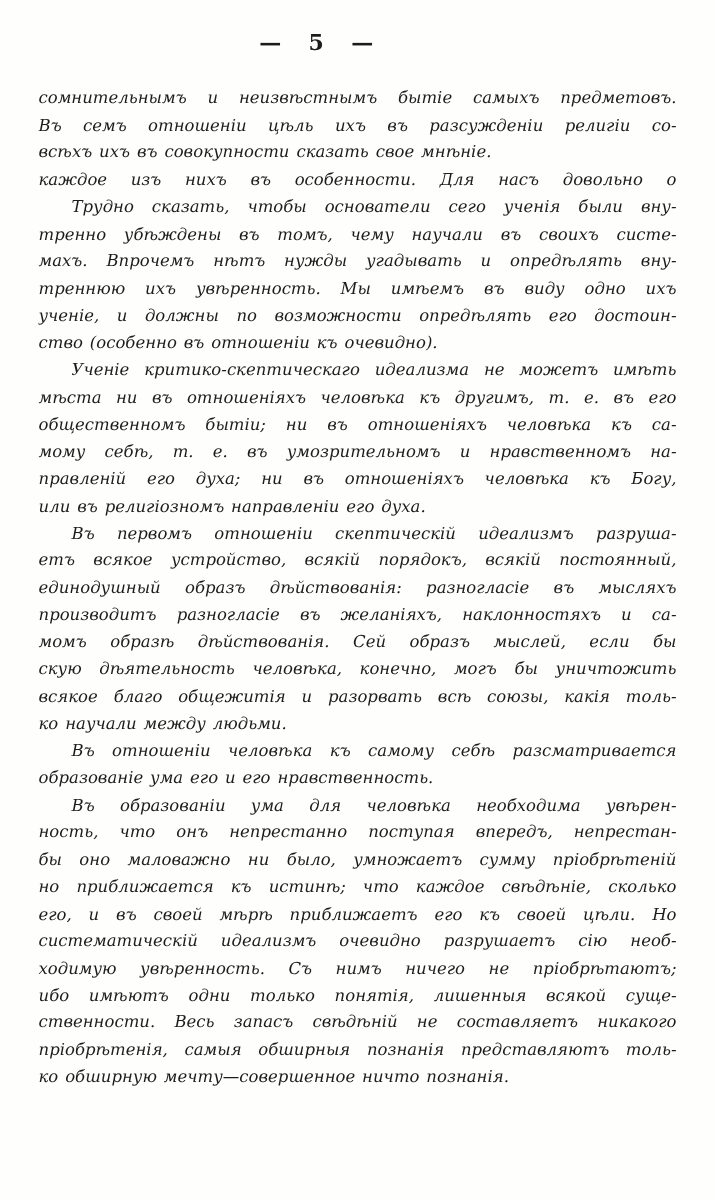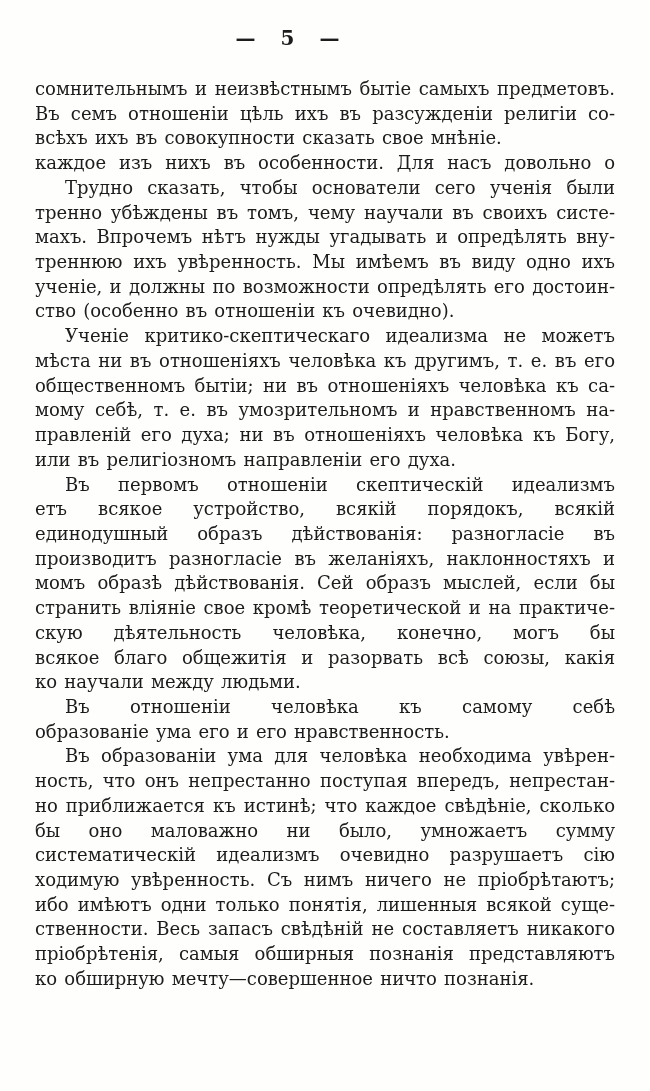--- a/index.html
+++ b/index.html
@@ -35,25 +35,26 @@
     left: 35px;
     width: 580px;
   }
   .paragraph {
     margin: 0;
     padding: 0;
   }
   .line {
     height: 24.72px;
     line-height: 24.72px;
-    font-size: 18px;
+    font-size: 15px;
     overflow: hidden;
     text-align: justify;
     white-space: normal;
     word-spacing: 1.5px;
+    font-style: italic;
   }
   
   .line.j::after {
     content: "";
     display: inline-block;
     width: 100%;
     height: 0;
   }
   .line.indent {
     text-indent: 30px;
@@ -88,34 +89,34 @@
         <div class="line j">мому себѣ, т. е. въ умозрительномъ и нравственномъ на-</div>
         <div class="line j">правленій его духа; ни въ отношеніяхъ человѣка къ Богу,</div>
         <div class="line">или въ религіозномъ направленіи его духа.</div>
       </div>
       <div class="paragraph">
         <div class="line j indent">Въ первомъ отношеніи скептическій идеализмъ разруша-</div>
         <div class="line j">етъ всякое устройство, всякій порядокъ, всякій постоянный,</div>
         <div class="line j">единодушный образъ дѣйствованія: разногласіе въ мысляхъ</div>
         <div class="line j">производитъ разногласіе въ желаніяхъ, наклонностяхъ и са-</div>
         <div class="line j">момъ образѣ дѣйствованія. Сей образъ мыслей, если бы</div>
-        <div class="line j">странить вліяніе свое кромѣ теоретической и на практиче-</div>
         <div class="line j">скую дѣятельность человѣка, конечно, могъ бы уничтожить</div>
         <div class="line j">всякое благо общежитія и разорвать всѣ союзы, какія толь-</div>
         <div class="line">ко научали между людьми.</div>
       </div>
       <div class="paragraph">
         <div class="line j indent">Въ отношеніи человѣка къ самому себѣ разсматривается</div>
         <div class="line">образованіе ума его и его нравственность.</div>
       </div>
       <div class="paragraph">
         <div class="line j indent">Въ образованіи ума для человѣка необходима увѣрен-</div>
         <div class="line j">ность, что онъ непрестанно поступая впередъ, непрестан-</div>
+        <div class="line j">бы оно маловажно ни было, умножаетъ сумму пріобрѣтеній</div>
         <div class="line j">но приближается къ истинѣ; что каждое свѣдѣніе, сколько</div>
-        <div class="line j">бы оно маловажно ни было, умножаетъ сумму пріобрѣтеній</div>
+        <div class="line j">его, и въ своей мѣрѣ приближаетъ его къ своей цѣли. Но</div>
         <div class="line j">систематическій идеализмъ очевидно разрушаетъ сію необ-</div>
         <div class="line j">ходимую увѣренность. Съ нимъ ничего не пріобрѣтаютъ;</div>
         <div class="line j">ибо имѣютъ одни только понятія, лишенныя всякой суще-</div>
         <div class="line j">ственности. Весь запасъ свѣдѣній не составляетъ никакого</div>
         <div class="line j">пріобрѣтенія, самыя обширныя познанія представляютъ толь-</div>
         <div class="line">ко обширную мечту—совершенное ничто познанія.</div>
       </div>
     </div>
 </div>
 

